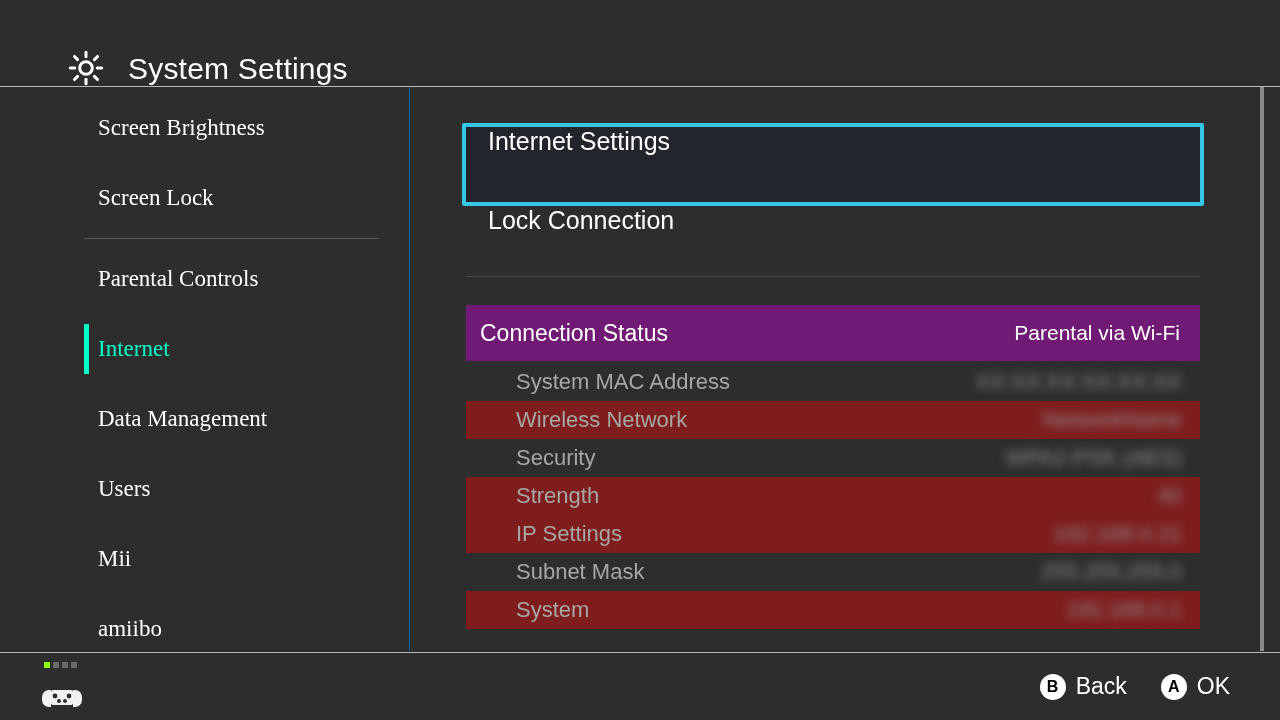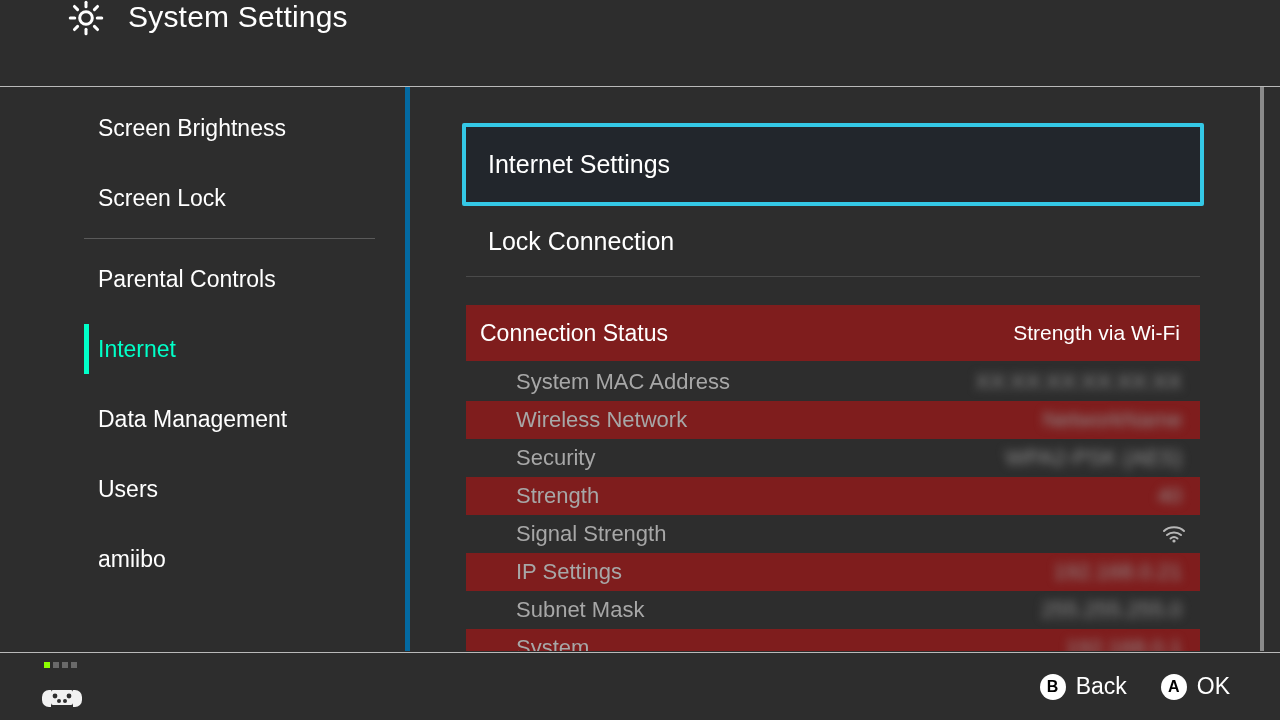--- a/index.html
+++ b/index.html
@@ -1,41 +1,42 @@
 <!DOCTYPE html>
 <html><head>
 <meta charset="utf-8">
 <style>
   * { box-sizing: border-box; margin: 0; padding: 0; }
   html, body { width: 1280px; height: 720px; overflow: hidden; font-family: "Segoe UI", "Helvetica Neue", Arial, sans-serif; }
   body { background: #2d2d2d; color: #fff; }
 
   
   .header {
-    display: flex; align-items: flex-start;
+    display: flex; align-items: flex-end;
     height: 86px; padding: 0 0 0 68px;
   }
   .header .gear { width: 36px; height: 36px; margin-right: 24px; }
   .header .title { font-size: 30px; font-weight: 400; color: #fff; letter-spacing: 0.2px; }
   .header-rule {
     position: absolute; left: 0; top: 86px; width: 1280px; height: 1px;
     background: #b9b9b9;
   }
 
   
   .content {
     position: absolute; top: 87px; left: 0; right: 0; bottom: 69px;
     display: flex;
   }
 
   
   .sidebar {
     width: 410px; flex: 0 0 410px; padding-top: 6px;
-    border-right: 5px solid #0369a1;
+    border-right: 1px solid #0369a1;
     overflow: hidden;
+    font-family: Liberation Serif, serif;
   }
   .side-item {
     position: relative;
     height: 70px; display: flex; align-items: center;
     padding-left: 98px;
     font-size: 23px; color: #ffffff;
     cursor: pointer;
   }
   .side-item.active { color: #00ffc8; }
   .side-item.active::before {
@@ -47,42 +48,42 @@
     margin: 5px 30px 5px 84px;
   }
 
   
   .main {
     flex: 1; padding: 36px 0 0 0; position: relative; overflow: hidden;
   }
   .opt {
     position: relative;
     margin: 0 80px 0 56px;
-    height: 71px; display: flex; align-items: center;
+    height: 71px; display: flex; 
     padding: 0 22px;
     font-size: 25px; color: #ffffff;
     border-bottom: 1px solid #4a4a4a;
     cursor: pointer;
   }
   .opt.selected {
     background: #22262c;
     border: 4px solid #34c8e6;
     border-radius: 2px;
     height: 83px;
     margin: 0 76px 0 52px;
     padding: 0 22px;
   }
   .opt.selected + .opt { border-top: none; }
 
   .status-block {
     margin: 28px 80px 0 56px;
   }
   .status-header {
     display: flex; align-items: center; justify-content: space-between;
-    background: #7f1d1d;
+    background: #701a75;
     height: 56px; padding: 0 20px 0 14px;
     font-size: 23px; color: #ffffff;
   }
   .status-header .rhs { font-size: 21px; color: #ffffff; }
 
   .rows { margin-top: 2px; }
   .row {
     display: flex; align-items: center; justify-content: space-between;
     height: 38px; padding: 0 14px 0 50px;
     font-size: 22px; color: #a7a7a7;
@@ -168,66 +169,56 @@
     <div class="side-item active">
       <span>Internet</span>
     </div>
     <div class="side-item">
       <span>Data Management</span>
     </div>
     <div class="side-item">
       <span>Users</span>
     </div>
     <div class="side-item">
+      <span>Mii</span>
+    </div>
+    <div class="side-item">
       <span>amiibo</span>
     </div>
   </div>
 
   <div class="main">
     <div class="opt selected">
       <span>Internet Settings</span>
     </div>
     <div class="opt">
       <span>Lock Connection</span>
     </div>
 
     <div class="status-block">
       <div class="status-header">
         <span>Connection Status</span>
-        <span class="rhs">Strength via Wi-Fi</span>
+        <span class="rhs">Parental via Wi-Fi</span>
       </div>
       <div class="rows">
         <div class="row">
           <span>System MAC Address</span>
           <span class="val">XX:XX:XX:XX:XX:XX</span>
         </div>
         <div class="row alt">
           <span>Wireless Network</span>
           <span class="val">NetworkName</span>
         </div>
         <div class="row">
           <span>Security</span>
           <span class="val">WPA2-PSK (AES)</span>
         </div>
         <div class="row alt">
           <span>Strength</span>
           <span class="val">40</span>
-        </div>
-        <div class="row">
-          <span>Signal Strength</span>
-          <span class="wifi">
-            <svg viewBox="0 0 24 18" width="24" height="18">
-              <g fill="none" stroke="#b7b7b7" stroke-width="2" stroke-linecap="round">
-                <path d="M2 6 C 7 1, 17 1, 22 6"></path>
-                <path d="M5 10 C 9 6.5, 15 6.5, 19 10"></path>
-                <path d="M8.5 13.5 C 10.5 11.8, 13.5 11.8, 15.5 13.5"></path>
-              </g>
-              <circle cx="12" cy="16" r="1.6" fill="#b7b7b7"></circle>
-            </svg>
-          </span>
         </div>
         <div class="row alt">
           <span>IP Settings</span>
           <span class="val">192.168.0.21</span>
         </div>
         <div class="row">
           <span>Subnet Mask</span>
           <span class="val">255.255.255.0</span>
         </div>
         <div class="row alt">

